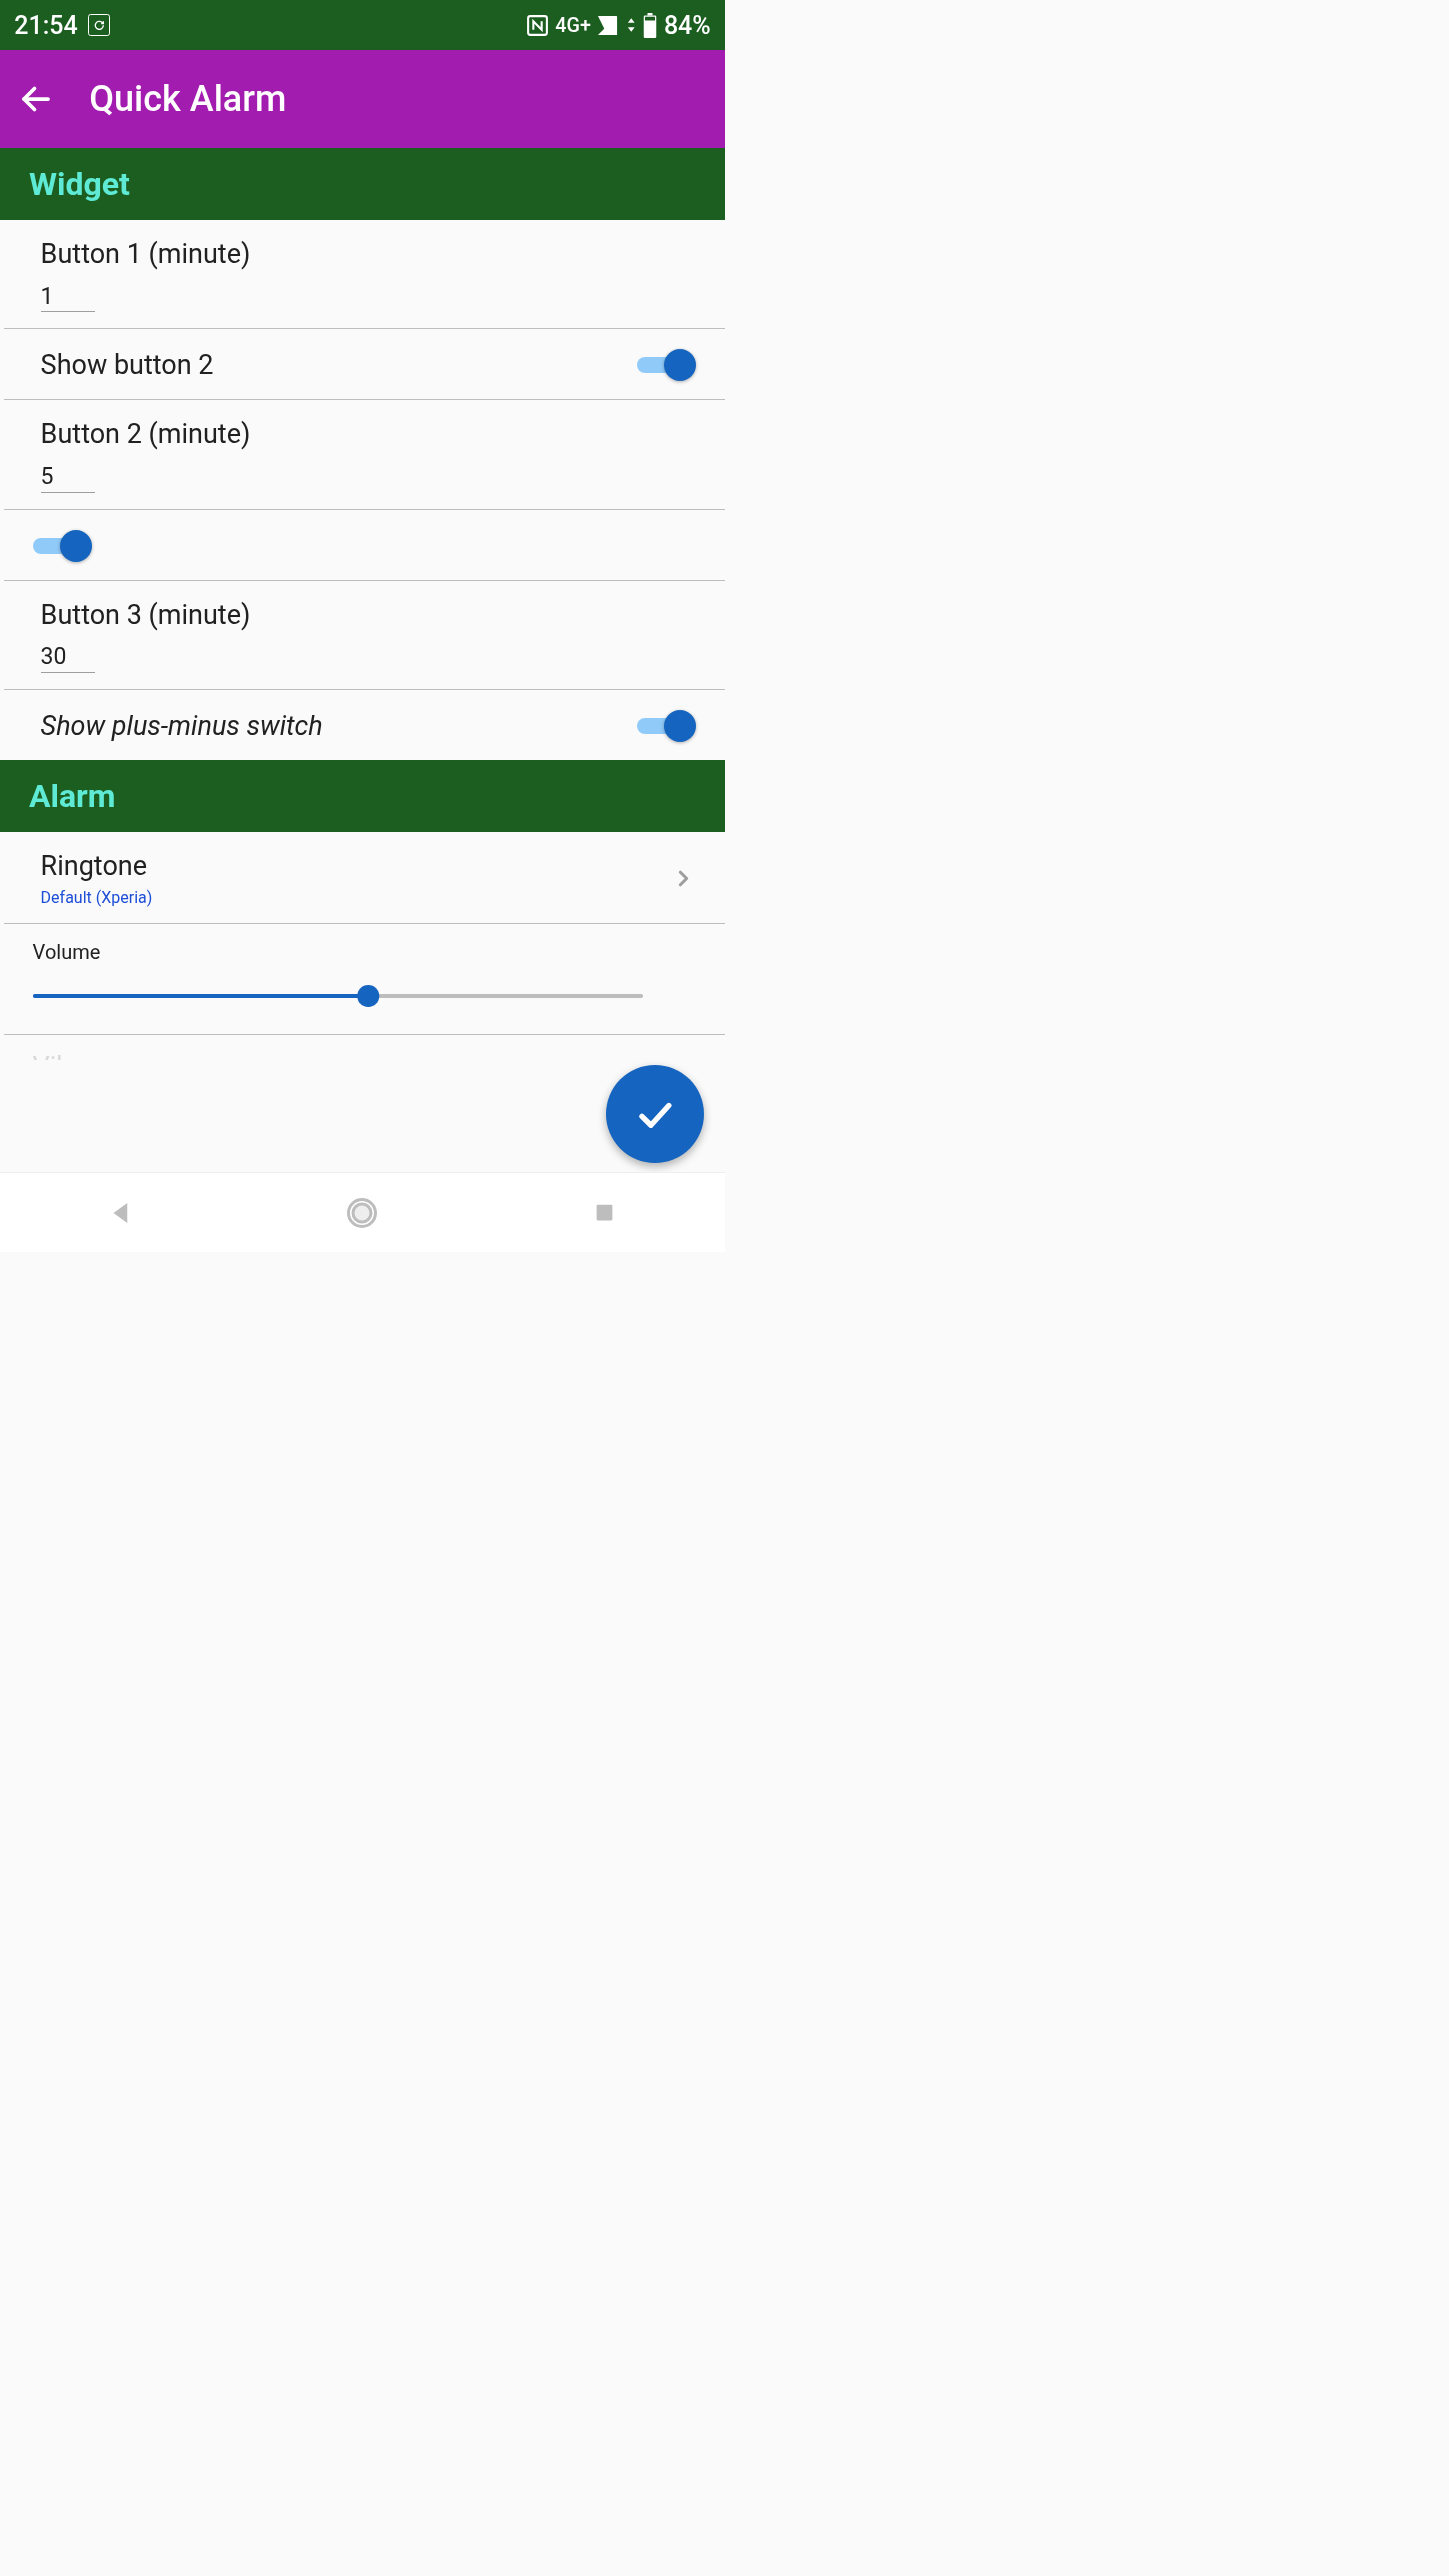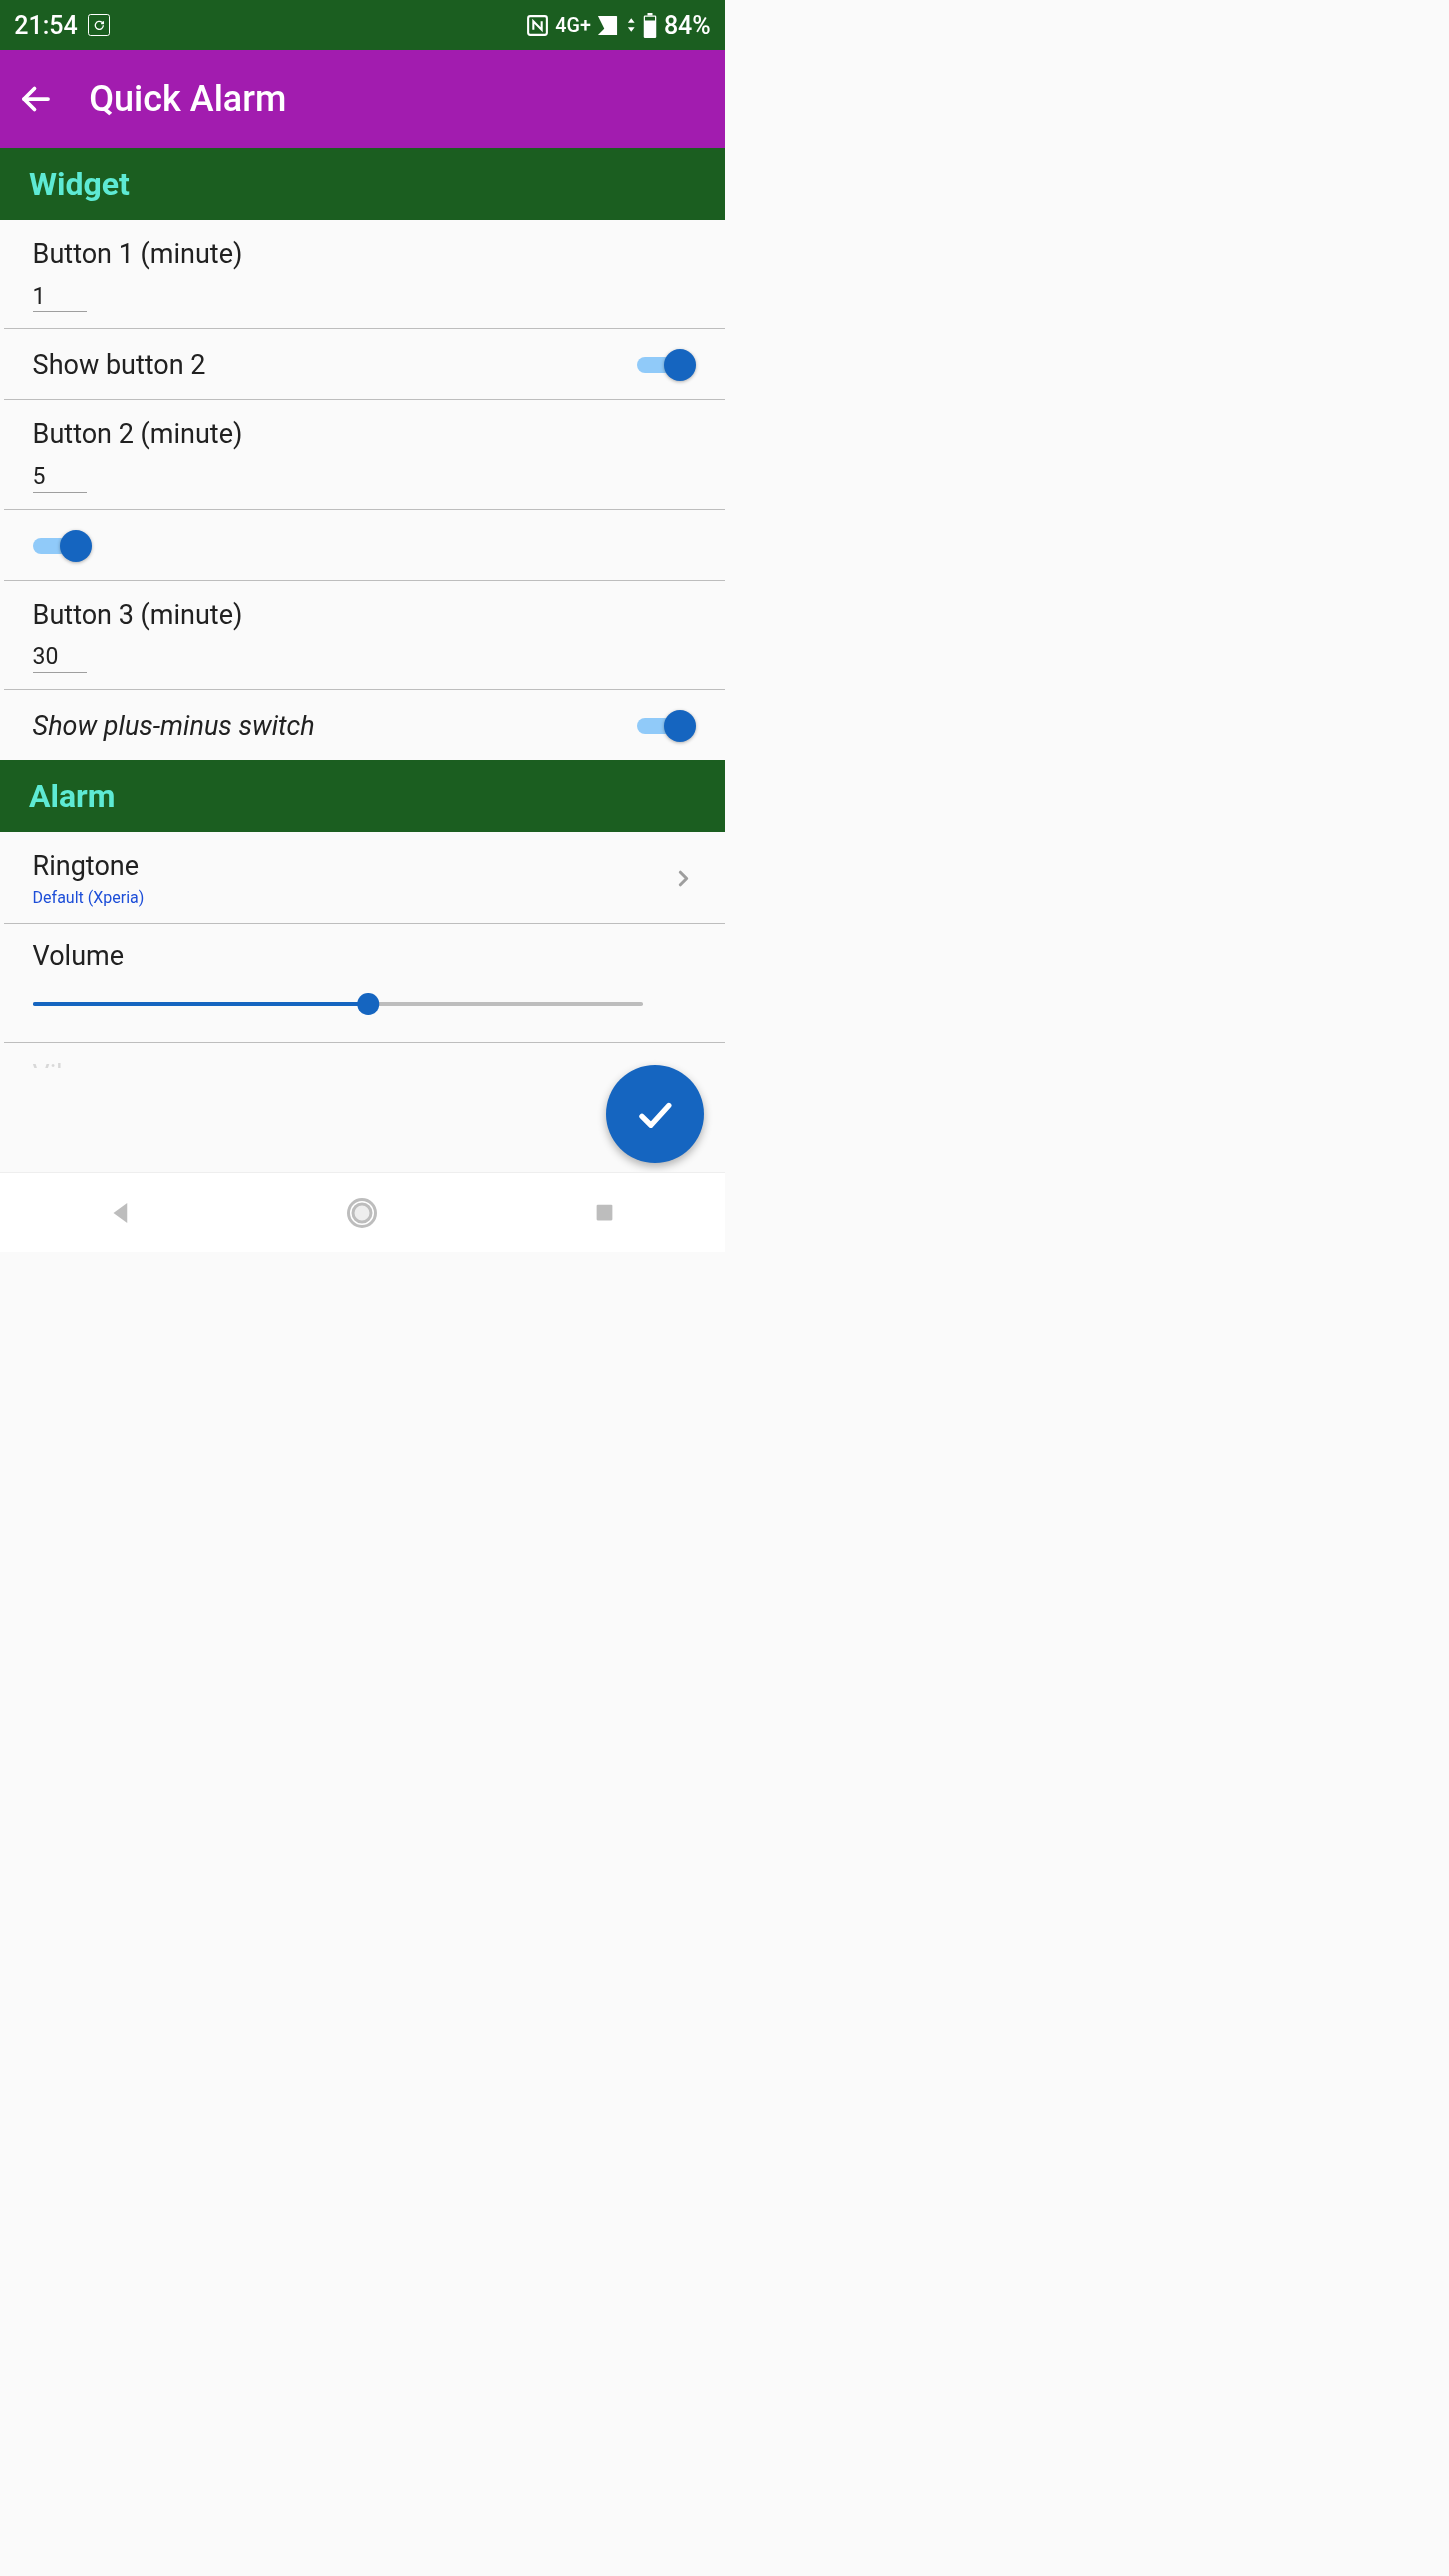--- a/index.html
+++ b/index.html
@@ -49,21 +49,21 @@
   .list-item {
     padding: 18px 29px 16px 29px;
     border-bottom: 0.9px solid #bdbdbd;
     display: flex;
     align-items: center;
     position: relative;
     background: #fafafa;
     margin-left: 3.6px;
   }
   .list-item.no-border { border-bottom: none; font-style: italic; }
-  .list-item .texts { flex: 1; }
+  .list-item .texts { flex: 1; margin-left: 8px; }
   .item-title { font-size: 27px; color: #212121; font-weight: 400; }
   .item-sub { font-size: 16px; color: #1d4ed8; margin-top: 5.4px; }
   
   .input-underline {
     display: inline-block;
     font-size: 23px;
     color: #212121;
     border-bottom: 1.8px solid #9e9e9e;
     min-width: 54px;
     padding: 3.6px 0 1.8px 0;
@@ -85,21 +85,21 @@
   
   .chevron {
     flex-shrink: 0; margin-left: 7.2px;
   }
   
   .slider-wrap {
     padding: 16px 29px 27px 29px;
     border-bottom: 0.9px solid #bdbdbd;
     margin-left: 3.6px;
   }
-  .slider-label { font-size: 27px; color: #212121; margin-bottom: 21.5px; }
+  .slider-label { font-size: 20px; color: #212121; margin-bottom: 21.5px; }
   .slider {
     position: relative; height: 21.5px; width: 92%;
   }
   .slider-track-bg {
     position: absolute; left: 0; right: 0; top: 9px; height: 3.6px;
     background: #bdbdbd; border-radius: 1.8px;
   }
   .slider-track-fg {
     position: absolute; left: 0; top: 9px; height: 3.6px;
     background: #1565c0; border-radius: 1.8px;

